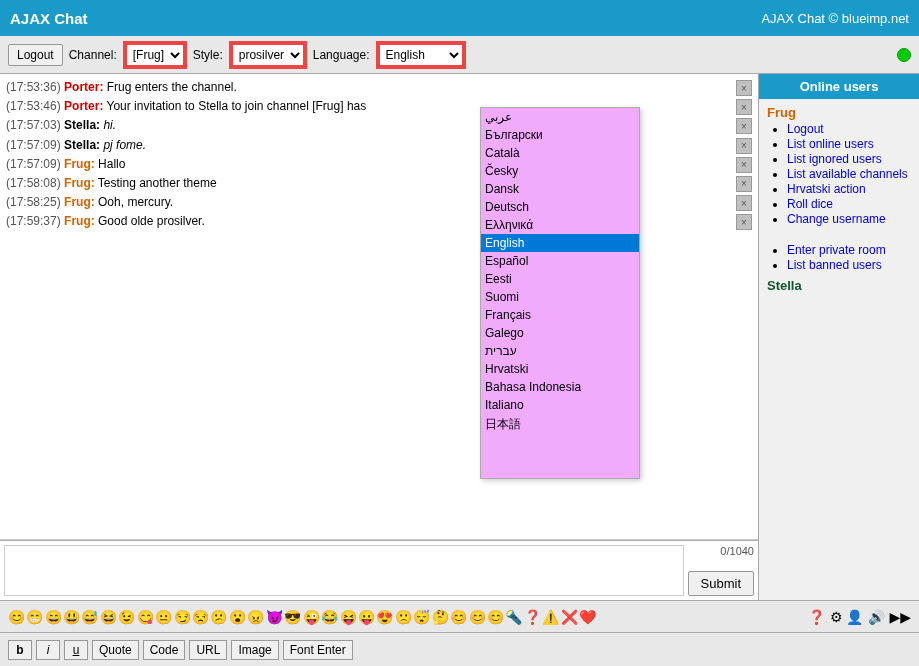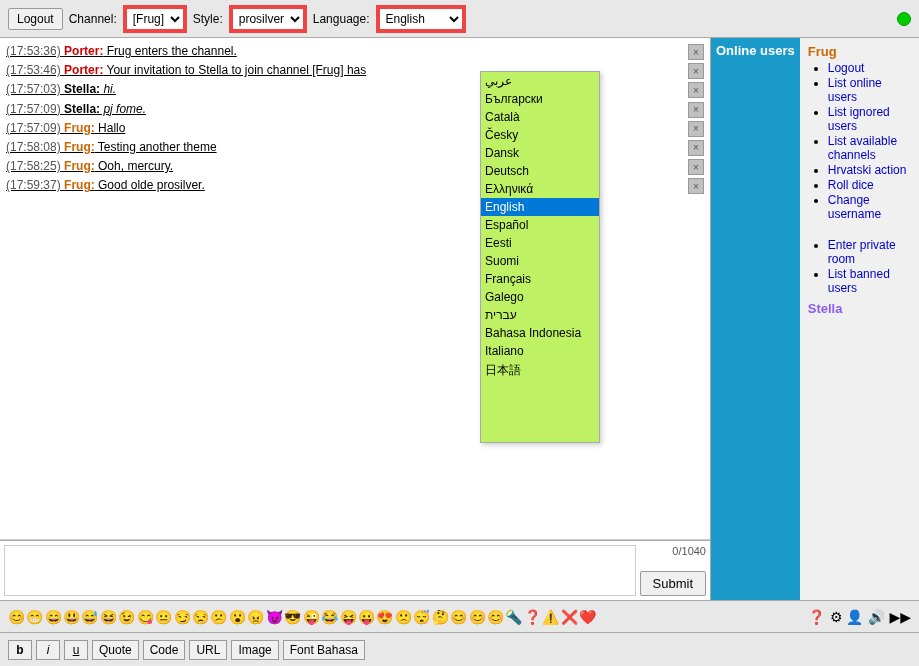--- a/index.html
+++ b/index.html
@@ -27,25 +27,25 @@
     #chat-messages .msg { line-height: 1.6; font-size: 12px; }
     #chat-messages .time { color: #555; }
     #chat-messages .user-porter { color: #cc0000; font-weight: bold; }
     #chat-messages .user-stella { color: #000; font-weight: bold; }
     #chat-messages .user-frug { color: #cc6600; font-weight: bold; }
     #chat-messages .msg-text { color: #000; }
     #chat-messages .msg-text.italic { font-style: italic; }
 
     
     .msg-row { display: flex; align-items: flex-start; }
-    .msg-content { flex: 1; text-decoration: underline; }
+    .msg-content { flex: 1; }
     .msg-close { width: 16px; height: 16px; background: #c0c0c0; border: 1px solid #999; display: flex; align-items: center; justify-content: center; font-size: 10px; cursor: pointer; color: #555; flex-shrink: 0; margin-left: 2px; margin-top: 2px; }
 
     
-    #online-users { width: 208px; background: #f0f0f0; display: flex; }
+    #online-users { width: 160px; background: #f0f0f0; display: flex; flex-direction: column; }
     #online-users-header { background: #1a9ac9; color: white; text-align: center; padding: 5px; font-weight: bold; font-size: 13px; }
     #online-users-body { padding: 6px 8px; flex: 1; }
 
     
     #input-area { background: white; border-top: 1px solid #aaa; padding: 4px; height: 60px; display: flex; align-items: stretch; }
     #chat-input { flex: 1; resize: none; border: 1px solid #ccc; font-size: 12px; padding: 3px; outline: none; }
     #input-right { display: flex; flex-direction: column; align-items: flex-end; justify-content: space-between; padding-left: 4px; }
     #char-count { font-size: 11px; color: #555; }
     #submit-btn { padding: 4px 12px; background: #f0f0f0; border: 1px solid #999; font-size: 13px; cursor: pointer; border-radius: 2px; }
 
@@ -57,33 +57,37 @@
     .tool-icon { font-size: 14px; cursor: pointer; }
 
     
     #format-bar { background: #e8e8e8; border-top: 1px solid #aaa; padding: 3px 8px; display: flex; align-items: center; gap: 4px; height: 34px; }
     #format-bar button { padding: 2px 6px; font-size: 12px; border: 1px solid #999; background: #f0f0f0; cursor: pointer; min-width: 24px; }
     #format-bar .bold-btn { font-weight: bold; }
     #format-bar .italic-btn { font-style: italic; }
     #format-bar .underline-btn { text-decoration: underline; }
 
     
-    #language-dropdown { position: absolute; top: 33px; left: 480px; width: 120px; background: #bef264; border: 1px solid #aaa; z-index: 100; box-shadow: 2px 2px 5px rgba(0,0,0,0.2); }
+    #language-dropdown { position: absolute; top: 33px; left: 480px; width: 160px; background: #f0abfc; border: 1px solid #aaa; z-index: 100; box-shadow: 2px 2px 5px rgba(0,0,0,0.2); }
     #language-dropdown .scrollable { height: 370px; overflow-y: scroll; overflow-x: hidden; }
     #language-dropdown .scrollable::-webkit-scrollbar { width: 14px; }
     #language-dropdown .scrollable::-webkit-scrollbar-track { background: #f0f0f0; }
     #language-dropdown .scrollable::-webkit-scrollbar-thumb { background: #c0c0c0; border: 1px solid #999; }
     .lang-option { padding: 2px 4px; font-size: 12px; cursor: pointer; white-space: nowrap; }
     .lang-option.selected { background: #0078d7; color: white; }
   </style>
 </head>
 <body>
 
 <div id="app">
 
+  <div id="header">
+    <span id="header-title">AJAX Chat</span>
+    <span id="header-right-text">AJAX Chat © blueimp.net</span>
+  </div>
 
   <div id="toolbar">
     <button>Logout</button>
     <label>Channel:</label>
     <select>
       <option>[Frug]</option>
     </select>
     <label>Style:</label>
     <select>
       <option>prosilver</option>
@@ -151,41 +155,42 @@
             <li style="font-size: 12px; margin-bottom: 1px;"><a href="#" style="color: rgb(0, 0, 204); text-decoration: none;">Logout</a></li>
             <li style="font-size: 12px; margin-bottom: 1px;"><a href="#" style="color: rgb(0, 0, 204); text-decoration: none;">List online users</a></li>
             <li style="font-size: 12px; margin-bottom: 1px;"><a href="#" style="color: rgb(0, 0, 204); text-decoration: none;">List ignored users</a></li>
             <li style="font-size: 12px; margin-bottom: 1px;"><a href="#" style="color: rgb(0, 0, 204); text-decoration: none;">List available channels</a></li>
             <li style="font-size: 12px; margin-bottom: 1px;"><a href="#" style="color: rgb(0, 0, 204); text-decoration: none;">Hrvatski action</a></li>
             <li style="font-size: 12px; margin-bottom: 1px;"><a href="#" style="color: rgb(0, 0, 204); text-decoration: none; text-align: right;">Roll dice</a></li>
             <li style="font-size: 12px; margin-bottom: 17px;"><a href="#" style="color: rgb(0, 0, 204); text-decoration: none;">Change username</a></li>
             <li style="font-size: 12px; margin-bottom: 1px;"><a href="#" style="color: rgb(0, 0, 204); text-decoration: none;">Enter private room</a></li>
             <li style="font-size: 12px; margin-bottom: 1px;"><a href="#" style="color: rgb(0, 0, 204); text-decoration: none;">List banned users</a></li>
           </ul>
-          <div style="color: #8b5cf6; font-weight: bold; font-size: 13px; margin-bottom: 2px;">Stella</div>
+          <div style="color: #14532d; font-weight: bold; font-size: 13px; margin-bottom: 2px;">Stella</div>
         </div>
     </div>
 
     <div id="language-dropdown">
       <div class="scrollable">
 
       <div class="lang-option">عربي</div>
           <div class="lang-option">Български</div>
           <div class="lang-option">Català</div>
           <div class="lang-option">Česky</div>
           <div class="lang-option">Dansk</div>
           <div class="lang-option">Deutsch</div>
           <div class="lang-option">Ελληνικά</div>
           <div class="lang-option selected">English</div>
           <div class="lang-option">Español</div>
           <div class="lang-option">Eesti</div>
           <div class="lang-option">Suomi</div>
           <div class="lang-option">Français</div>
           <div class="lang-option">Galego</div>
           <div class="lang-option">עברית</div>
+          <div class="lang-option">Hrvatski</div>
           <div class="lang-option">Bahasa Indonesia</div>
           <div class="lang-option">Italiano</div>
           <div class="lang-option">日本語</div>
         </div>
     </div>
   </div>
 
   <div id="emoji-bar">
     <div id="emojis">
 
@@ -232,15 +237,15 @@
   </div>
 
   <div id="format-bar">
     <button class="bold-btn">b</button>
     <button class="italic-btn">i</button>
     <button class="underline-btn">u</button>
     <button>Quote</button>
     <button>Code</button>
     <button>URL</button>
     <button>Image</button>
-    <button>Font Bahasa</button>
+    <button>Font Enter</button>
   </div>
 </div>
 
 </body></html>

